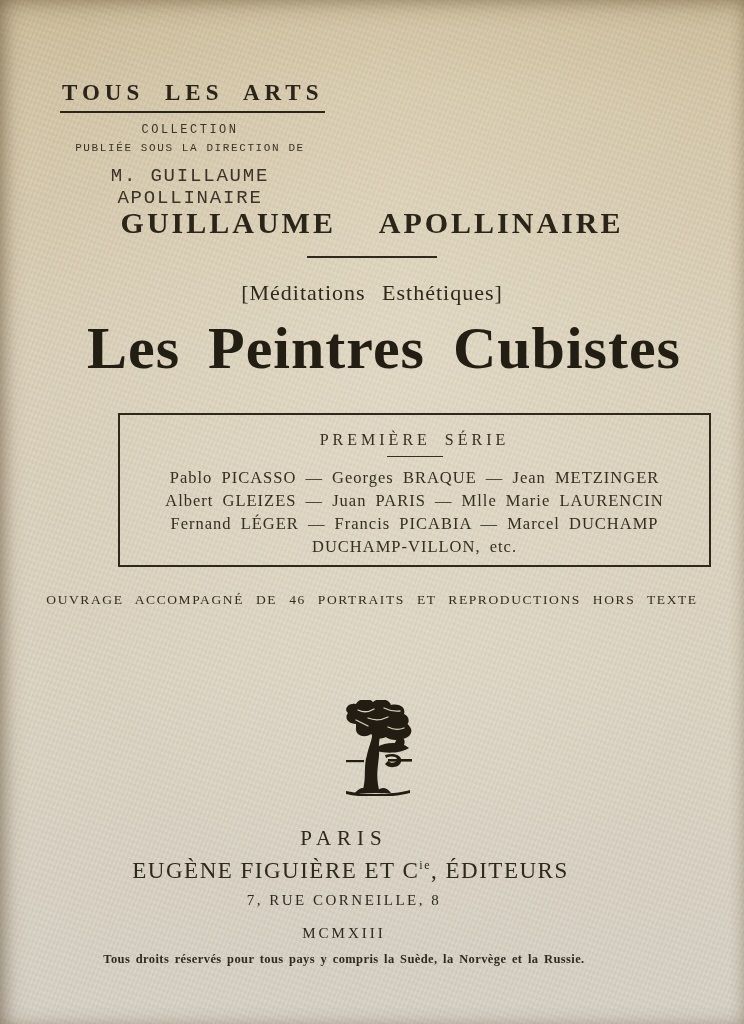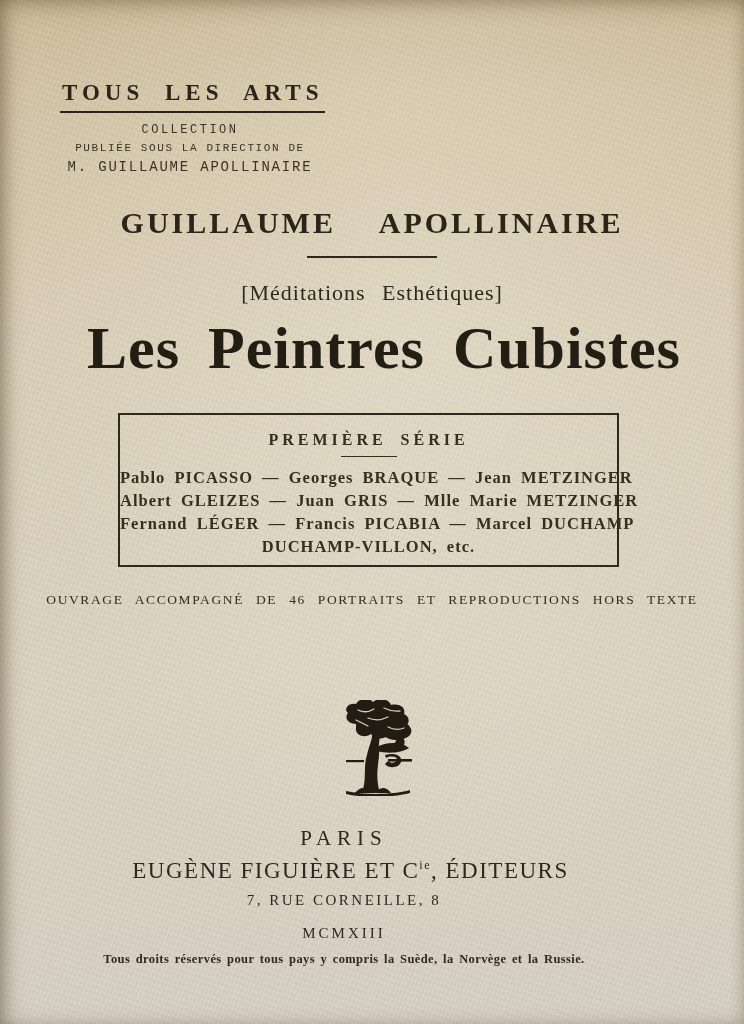--- a/index.html
+++ b/index.html
@@ -43,21 +43,21 @@
     padding: 0 2px 5px 2px;
     white-space: nowrap;
   }
   .collection-sub {
     font-family: Liberation Mono, monospace;
     color: #3a3327;
     margin-top: 10px;
   }
   .collection-sub .l1 { font-size: 12px; letter-spacing: 2.5px; }
   .collection-sub .l2 { font-size: 11px; letter-spacing: 1.6px; margin-top: 5px; }
-  .collection-sub .l3 { font-size: 14px; letter-spacing: 1.8px; margin-top: 5px; }
+  .collection-sub .l3 { font-size: 19px; letter-spacing: 1.8px; margin-top: 11px; }
 
   
   .author {
     position: absolute;
     left: 0; top: 206px;
     width: 744px;
     text-align: center;
     font-weight: bold;
     font-size: 30px;
     letter-spacing: 3px;
@@ -96,24 +96,23 @@
     word-spacing: 12px;
     color: #231e14;
     white-space: nowrap;
     padding-left: 24px;
   }
 
   
   .series-box {
     position: absolute;
     left: 118px; top: 413px;
-    width: 501px; height: 154px;
+    width: 593px; height: 154px;
     border: 2px solid #2e281d;
     text-align: center;
-    font-weight: bold;
   }
   .series-heading {
     margin-top: 16px;
     font-size: 16px;
     letter-spacing: 4px;
     word-spacing: 6px;
     color: #352e21;
   }
   .series-heading-rule {
     width: 56px;
@@ -185,21 +184,21 @@
 
   <div class="subtitle">[Méditations Esthétiques]</div>
 
   <div class="main-title">Les Peintres Cubistes</div>
 
   <div class="series-box">
     <div class="series-heading">PREMIÈRE SÉRIE</div>
     <div class="series-heading-rule"></div>
     <div class="series-names">
       <div class="name-line">Pablo PICASSO — Georges BRAQUE — Jean METZINGER</div>
-      <div class="name-line">Albert GLEIZES — Juan GRIS — Mlle Marie METZINGER</div>
+      <div class="name-line">Albert GLEIZES — Juan PARIS — Mlle Marie LAURENCIN</div>
       <div class="name-line">Fernand LÉGER — Francis PICABIA — Marcel DUCHAMP</div>
       <div class="name-line">DUCHAMP-VILLON, etc.</div>
     </div>
   </div>
 
   <div class="note-line">OUVRAGE ACCOMPAGNÉ DE 46 PORTRAITS ET REPRODUCTIONS HORS TEXTE</div>
 
   <div class="logo-wrap">
     <svg viewBox="0 0 100 96" xmlns="http://www.w3.org/2000/svg">
       <g fill="#221c12" stroke="none">

